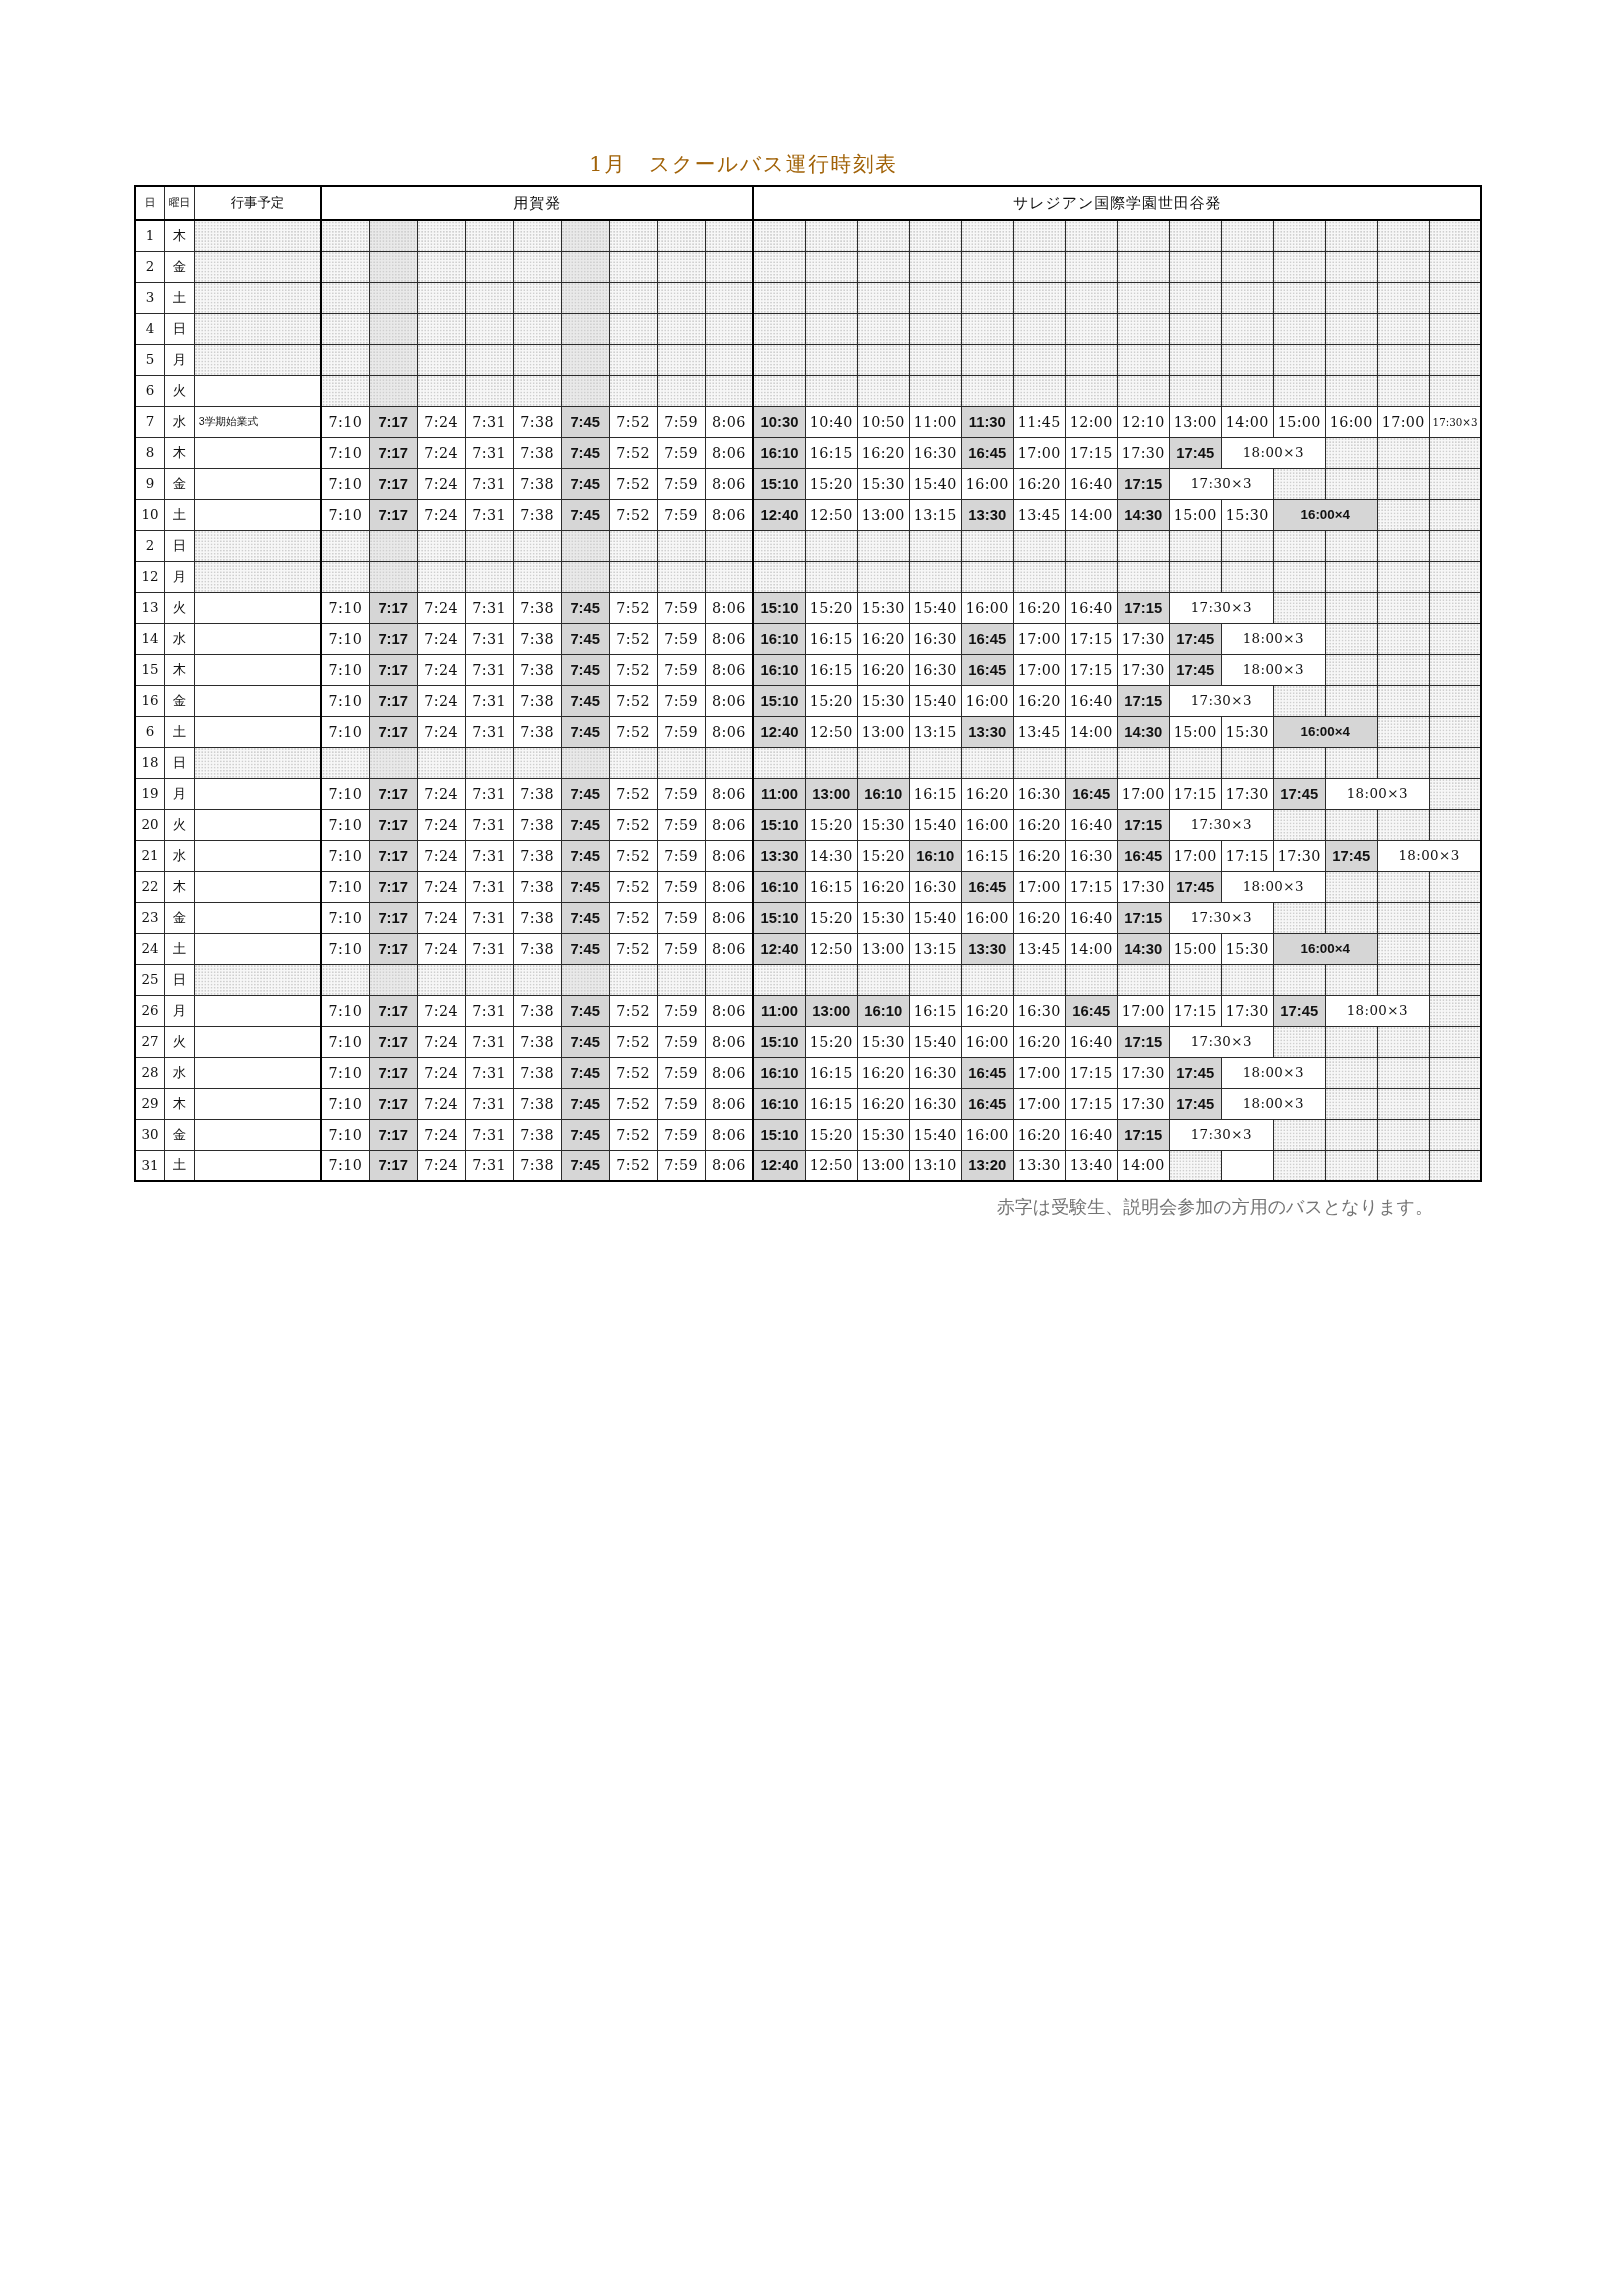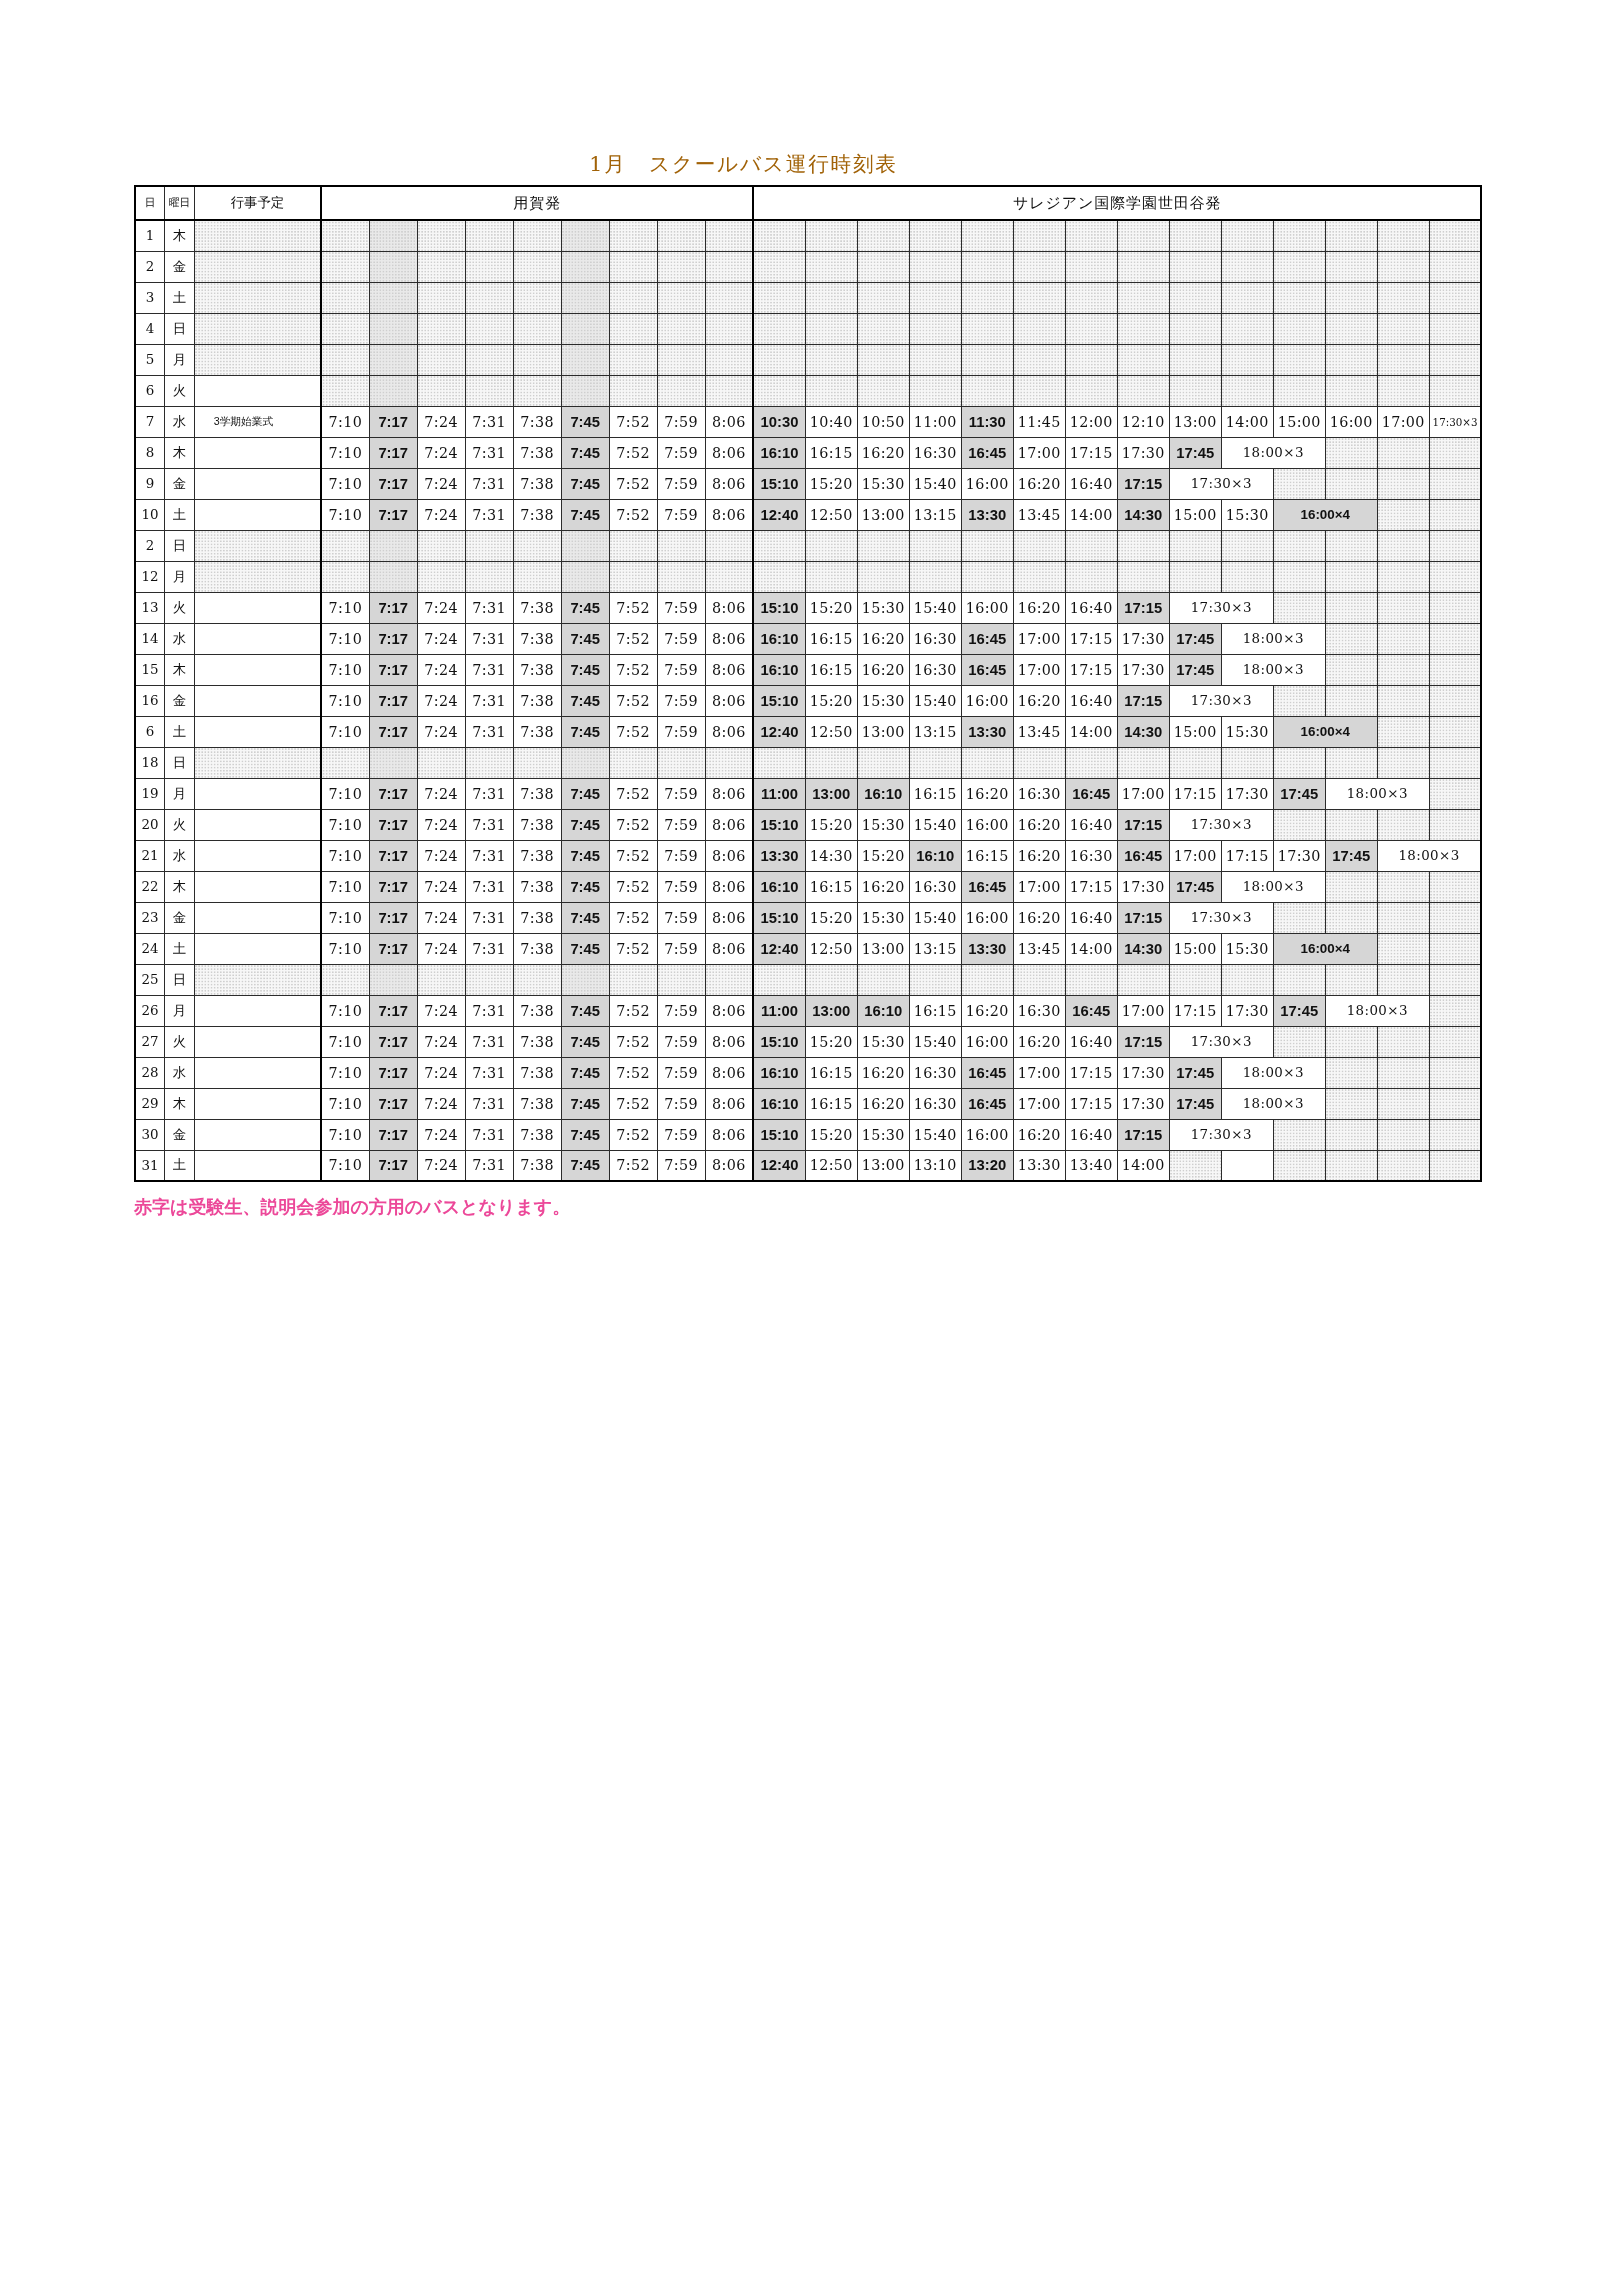--- a/index.html
+++ b/index.html
@@ -21,40 +21,40 @@
     vertical-align:middle;overflow:hidden;white-space:nowrap;
   }
   .tt thead th{height:32px;font-weight:normal;border-bottom:2px solid #000;}
   .tt tbody tr{height:31px;}
   .h-small{font-size:10.7px;}
   .h-event{font-size:13.4px;}
   .h-section{font-size:15px;letter-spacing:0.9px;}
   .secL{border-left:2.1px solid #000 !important;}
   td.daynum{font-size:13.4px;}
   td.wkday{font-size:13.4px;}
-  td.event{font-size:10.7px;text-align:left;padding-left:19px;
+  td.event{font-size:10.7px;text-align:left;padding-left:4px;
     font-family:"Liberation Sans","DejaVu Sans",sans-serif;}
   td.time{font-size:14.3px;letter-spacing:0.4px;}
   td.hl{
     background:#d6d6d6;
     font-family:"Liberation Sans","DejaVu Sans",sans-serif;
     font-weight:bold;font-size:14.8px;letter-spacing:0;
   }
   td.spanw{font-size:13.4px;}
   td.small{font-size:10.3px;letter-spacing:0;}
   td.shaded{
     background-color:#f7f7f7;
     background-image:radial-gradient(#cfcfcf 0.8px,transparent 0.9px);
     background-size:3.1px 3.1px;
   }
   td.shaded.dark{background-color:#e9e9e9;}
   .note{
-    position:absolute;top:1195px;left:134px;width:1299px;text-align:left;
+    position:absolute;top:1195px;left:134px;width:1299px;text-align:right;
     font-family:"Liberation Sans","DejaVu Sans",sans-serif;
-    font-weight:bold;font-size:18px;color:#ec4899;
+    font-weight:normal;font-size:18px;color:#737373;
   }
 </style>
 </head>
 <body>
 
 <div class="page-title">1月　スクールバス運行時刻表</div>
 
 <table class="tt">
   <colgroup id="cols">
       <col style="width: 29.6px;">

